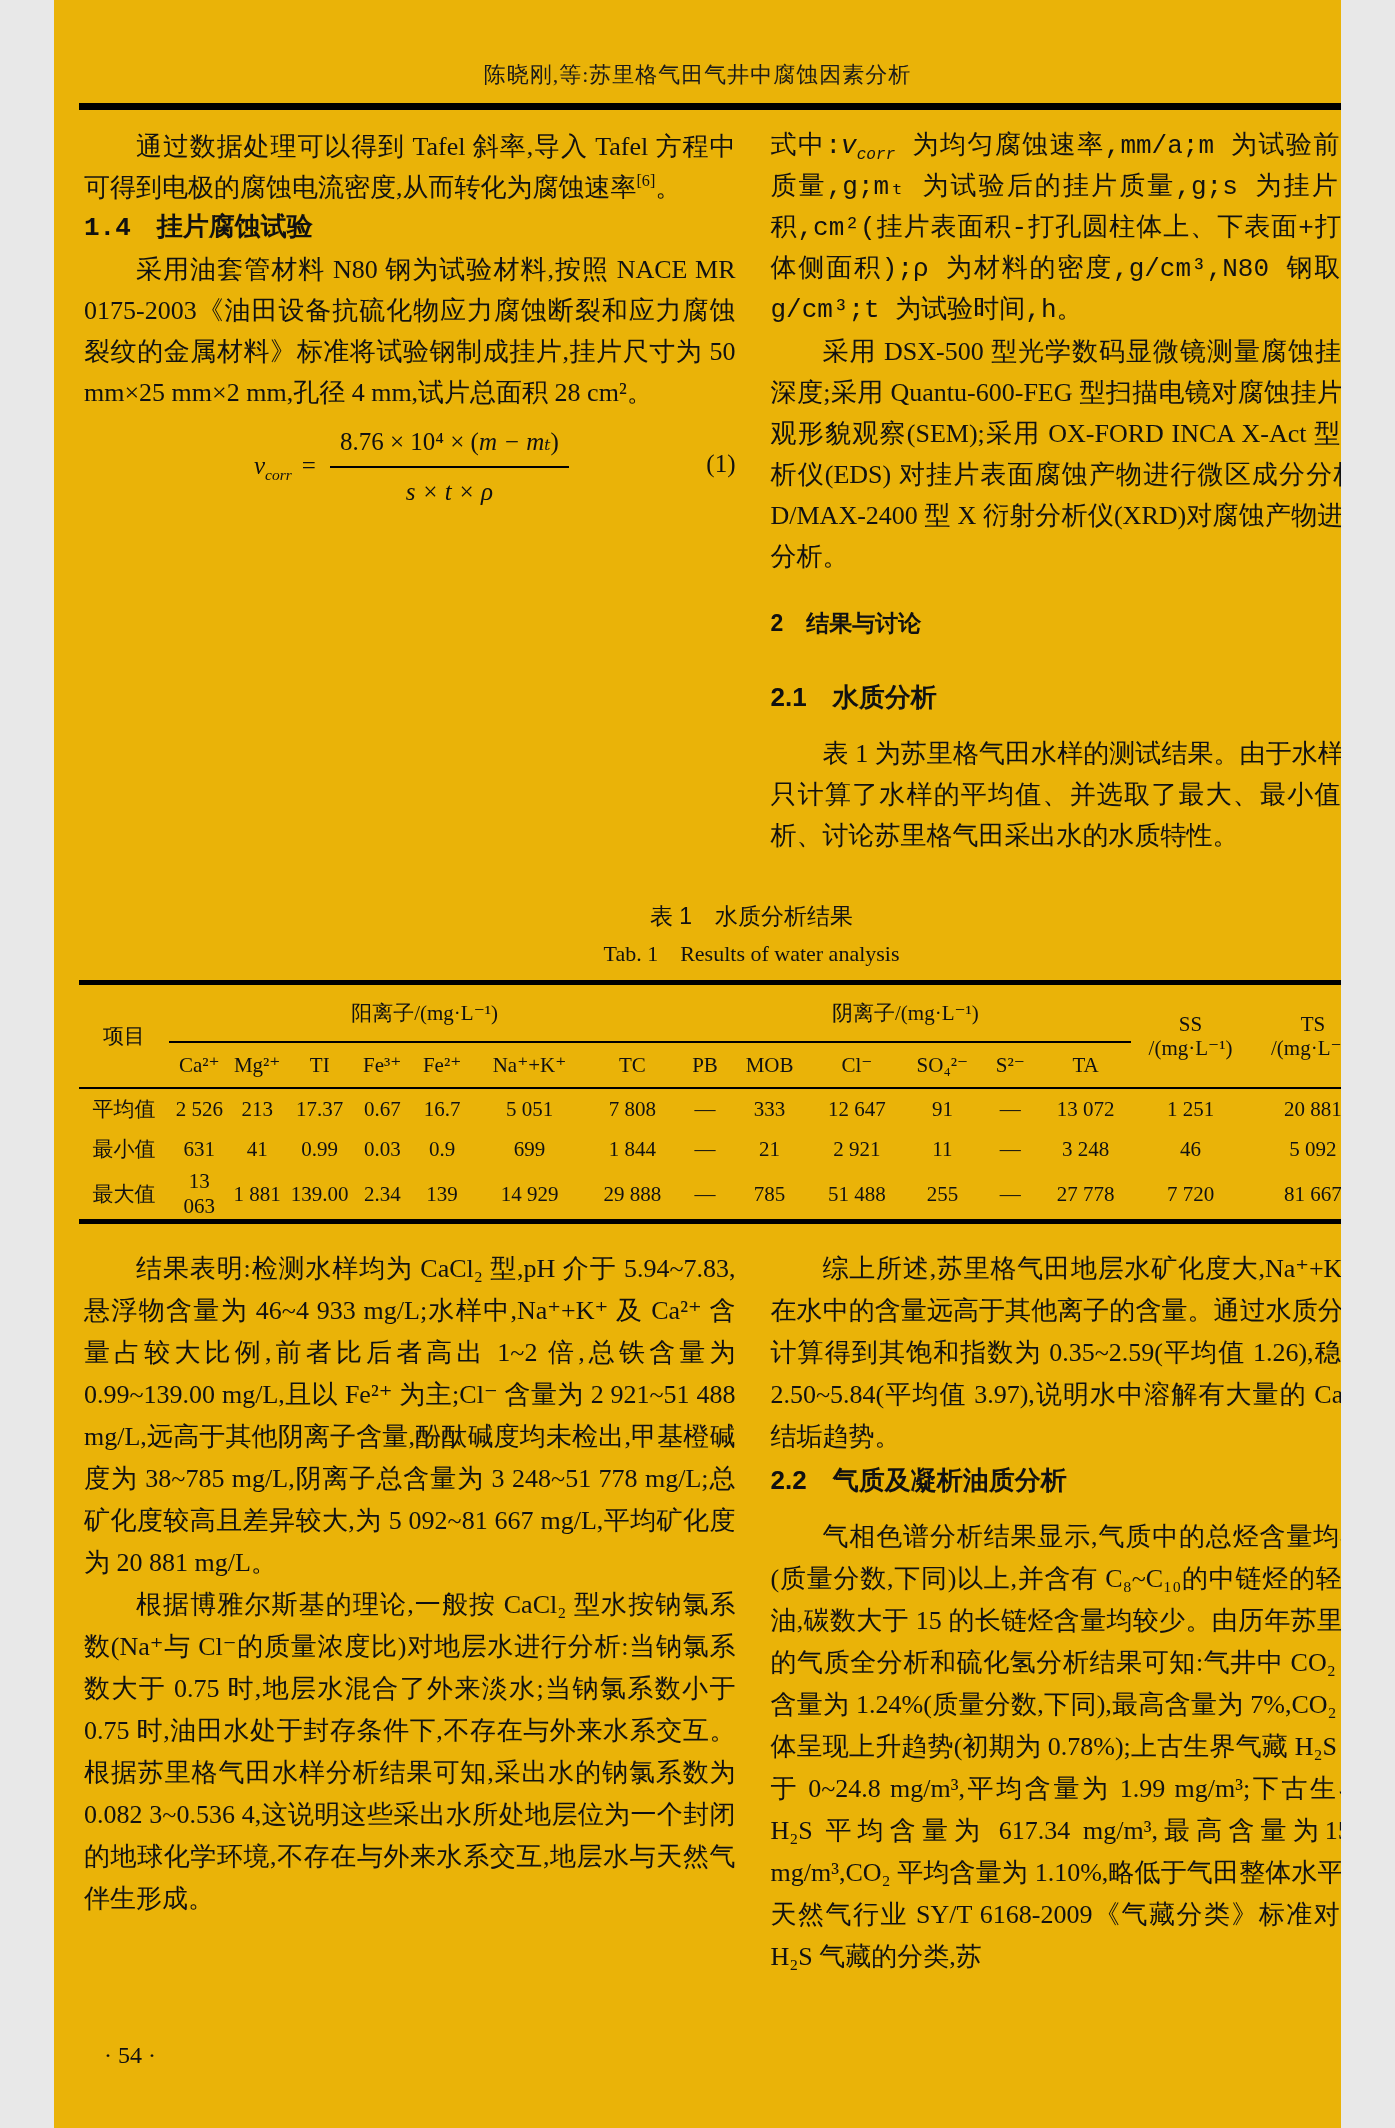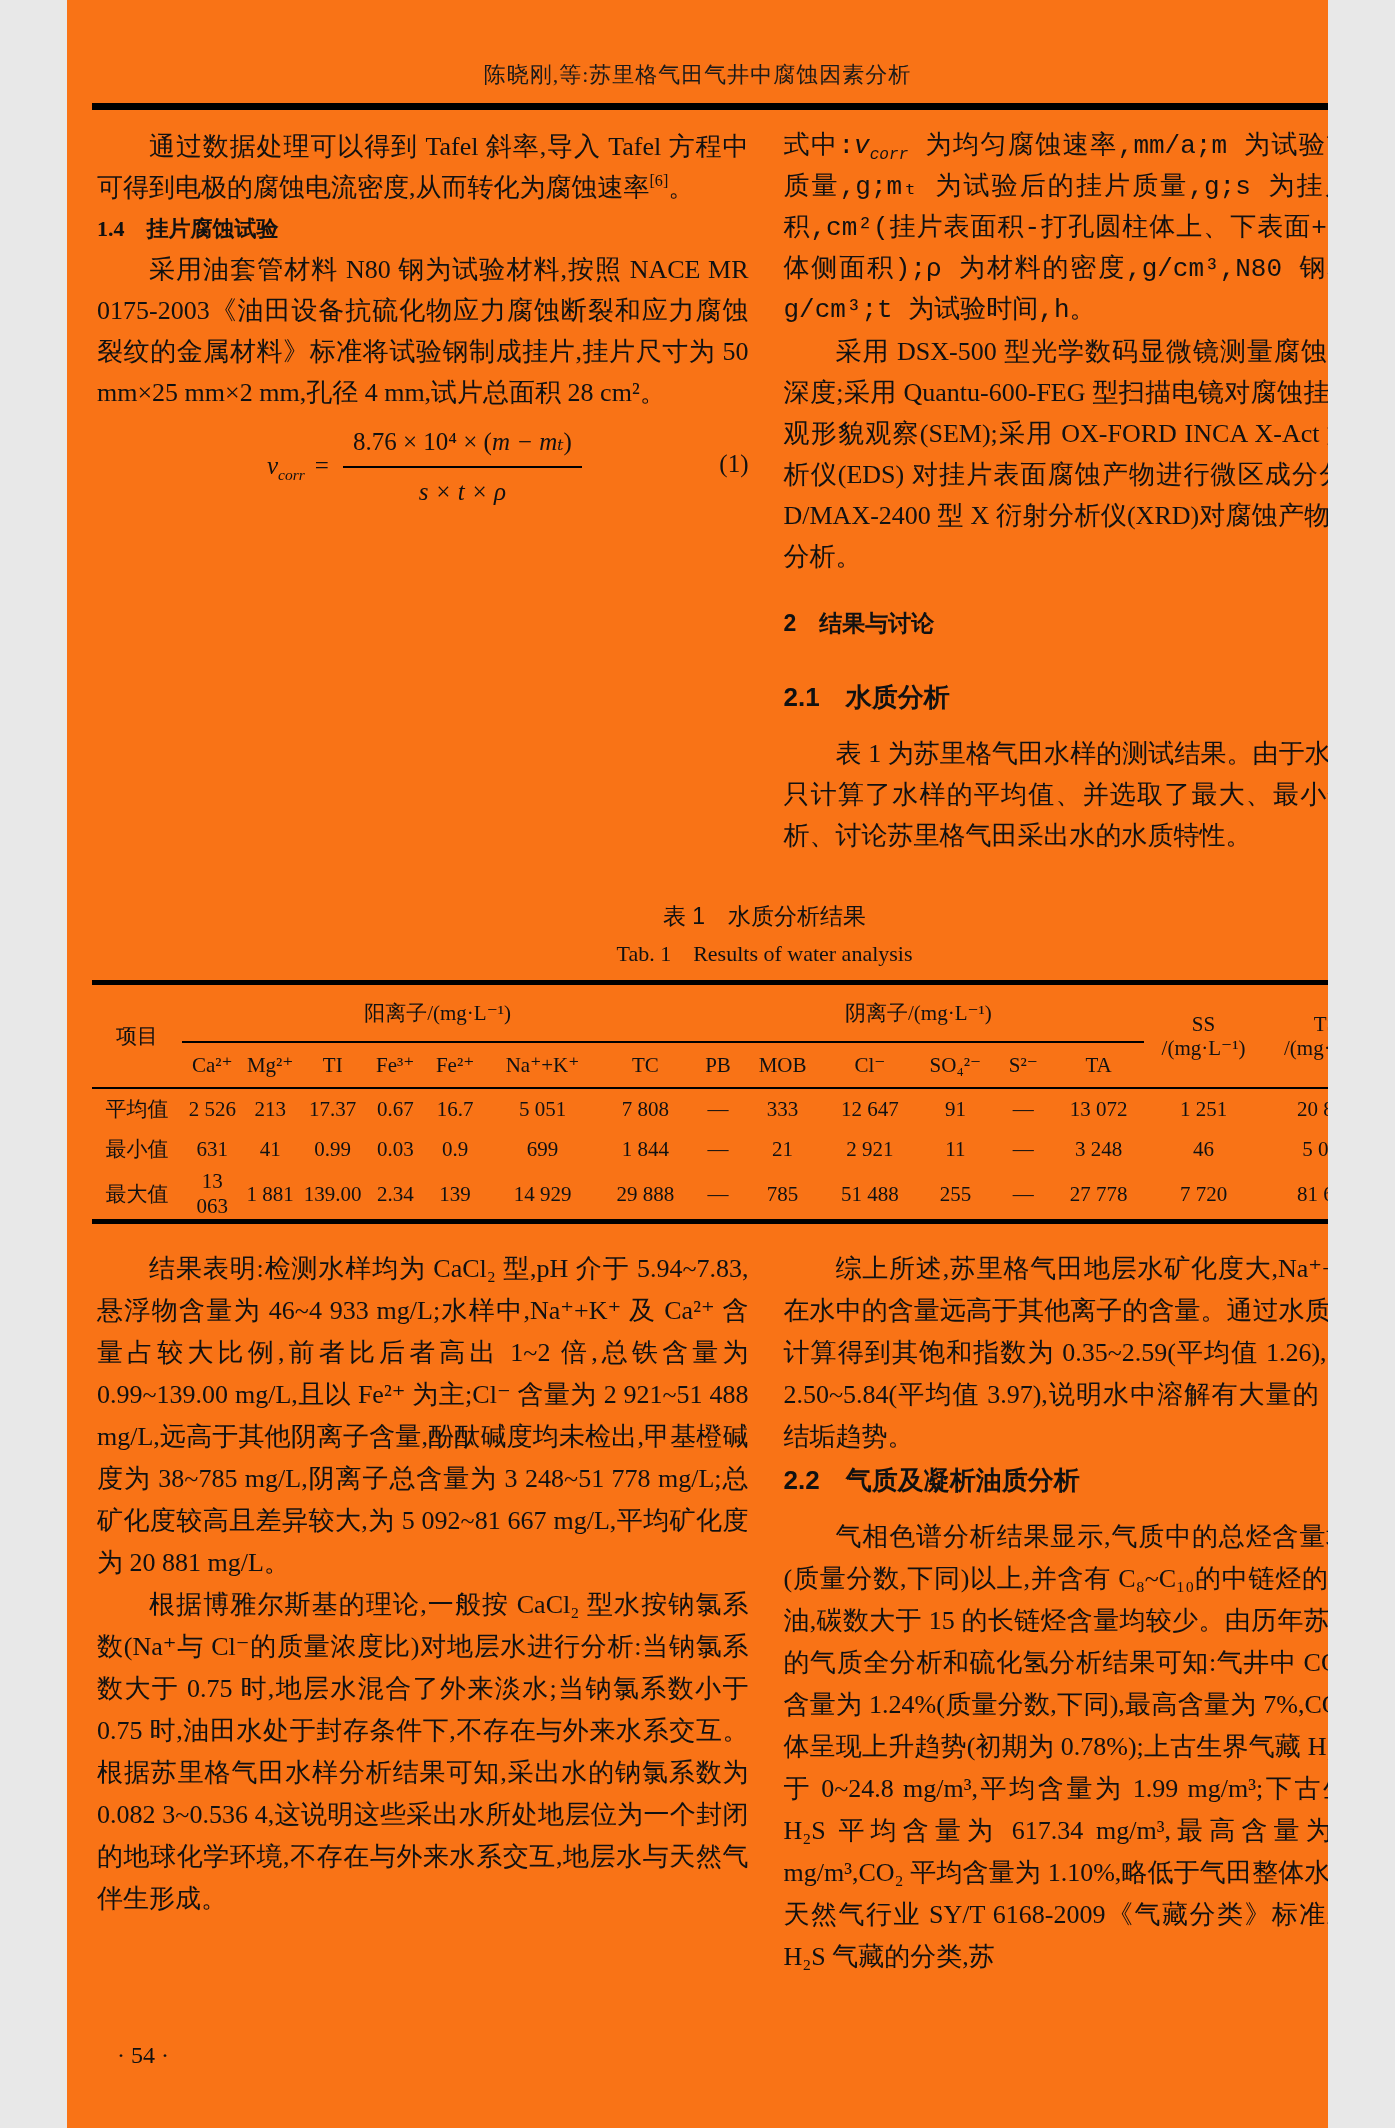--- a/index.html
+++ b/index.html
@@ -1,35 +1,35 @@
 <!DOCTYPE html>
 <html lang="zh"><head>
 <meta charset="utf-8">
 <style>
   html,body{margin:0;padding:0;background:#e8e8e8;}
-  .page{position:relative;width:1261px;height:2128px;background:#f97316;margin:0 auto;
-        font-family:"Liberation Serif","DejaVu Serif",serif;color:#111;overflow:hidden;}
+  .page{position:relative;width:1261px;height:2128px;background:#eab308;margin:0 auto;
+        font-family:"Liberation Serif","DejaVu Serif",serif;color:#111;overflow:hidden;padding-left:26px;}
   
   .runhead{position:absolute;top:60px;left:0;right:0;text-align:center;
            font-size:22px;letter-spacing:1px;color:#1a1a1a;}
   .head-rule{position:absolute;top:103px;left:25px;width:1345px;height:7px;background:#000;}
   
   .cols{position:absolute;left:30px;width:1338px;display:flex;gap:35px;}
   .cols.top{top:126px;}
   .cols.bottom{top:1248px;}
   .col{width:657px;font-size:26px;line-height:41px;text-align:justify;}
   .cols.bottom .col{line-height:42px;}
   .col p{margin:0;text-indent:2em;}
   .col p.noindent{text-indent:0;font-family:Liberation Mono, monospace;}
   .sup{font-size:0.62em;vertical-align:super;line-height:0;}
   .subv{font-size:0.62em;vertical-align:sub;line-height:0;}
   .ital{font-style:italic;}
   
-  .h-sub{font-family:Liberation Serif, serif;font-weight:bold;
-         font-size:22px;line-height:41px;text-indent:0;}
+  .h-sub{font-family:Liberation Mono, monospace;font-weight:bold;
+         font-size:26px;line-height:41px;text-indent:0;}
   .h-big{font-family:"Liberation Sans","DejaVu Sans",sans-serif;font-weight:bold;
          font-size:23px;line-height:44px;margin:24px 0 30px;text-indent:0;}
   .h-mid{font-family:"Liberation Sans","DejaVu Sans",sans-serif;font-weight:bold;
          font-size:26px;line-height:44px;margin:0 0 14px;text-indent:0;}
   
   .formula{position:relative;margin-top:6px;height:80px;}
   .f-body{position:absolute;left:170px;top:0;display:flex;align-items:center;font-size:25px;}
   .f-lhs{font-style:italic;margin-right:10px;}
   .f-lhs .subv{font-style:italic;}
   .f-eq{margin-right:14px;}

